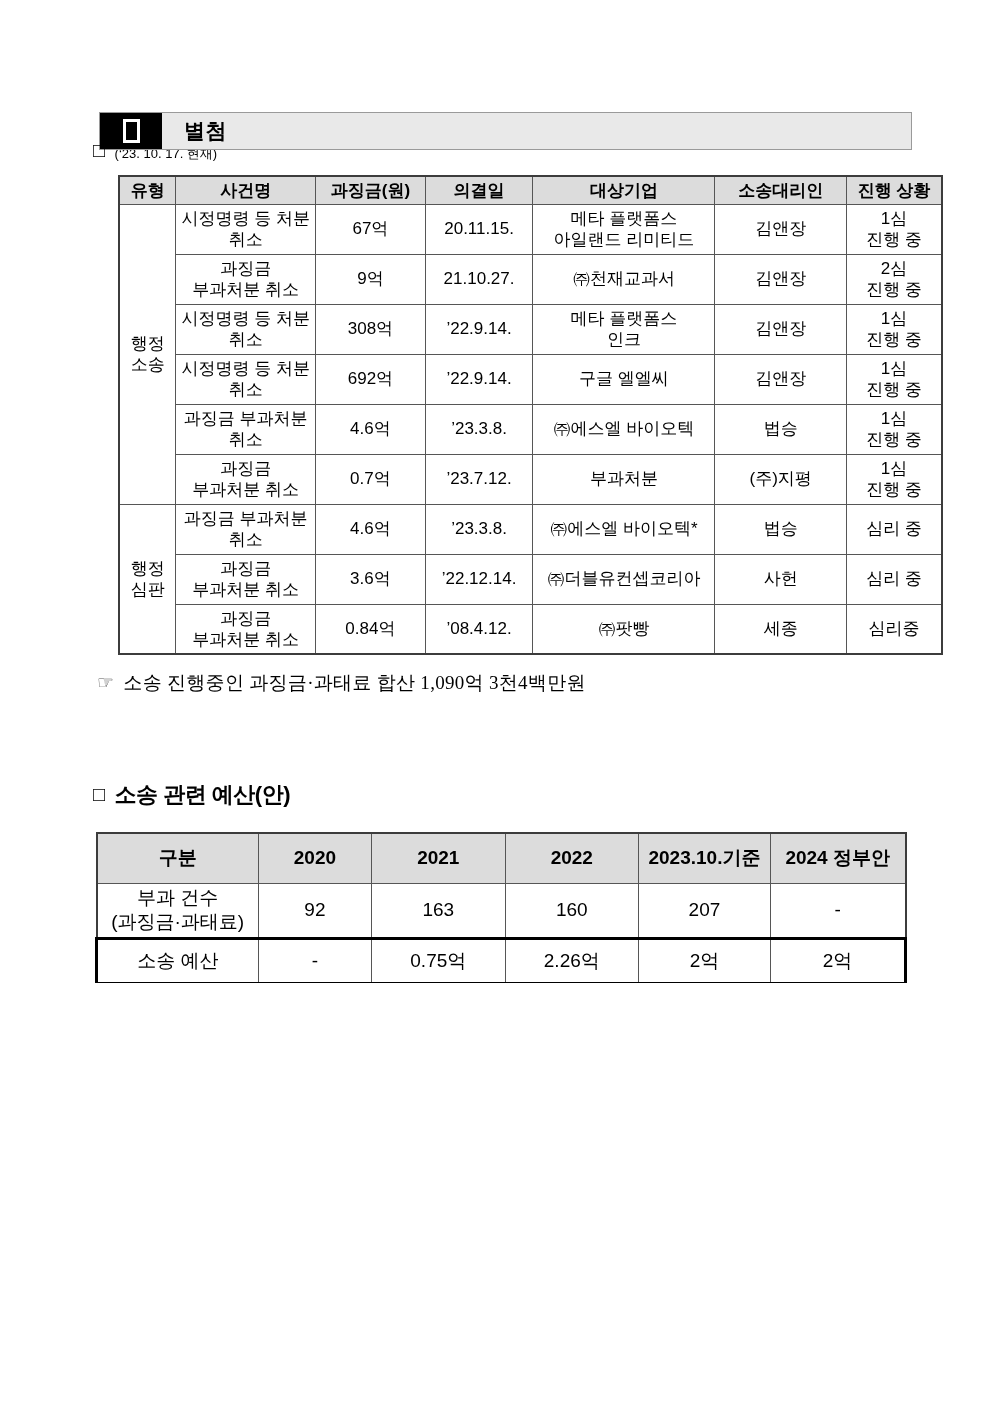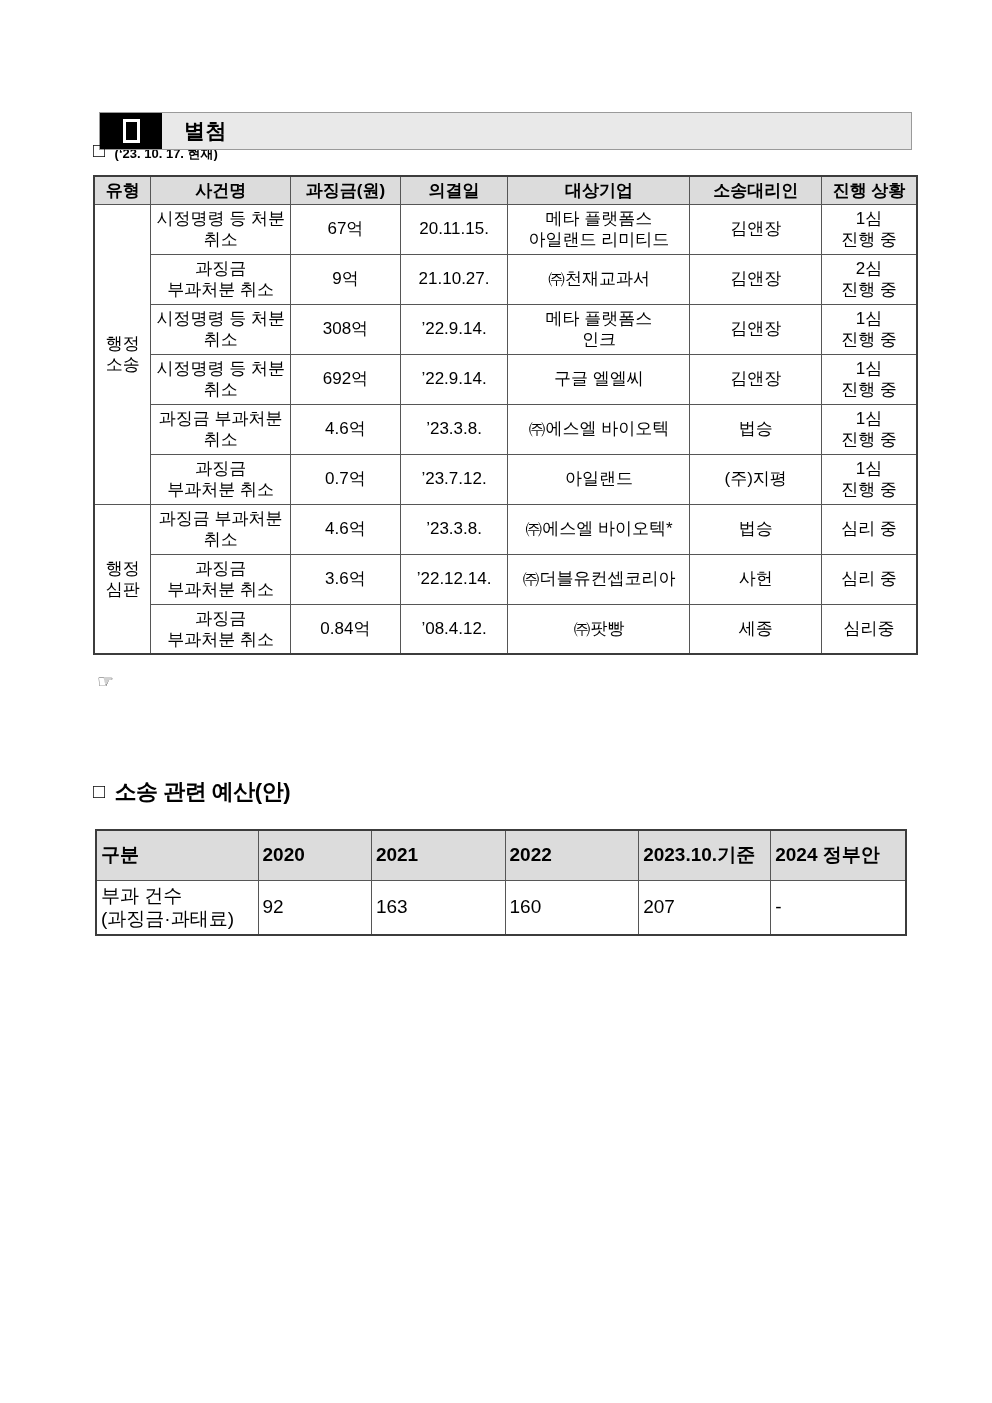--- a/index.html
+++ b/index.html
@@ -33,25 +33,25 @@
   }
   
   .sec-title {
     margin-left: 93px;
     font-size: 21px; font-weight: bold; letter-spacing: -0.5px;
     display: flex; align-items: baseline; gap: 10px;
     white-space: nowrap;
   }
   .sec-title.first { margin-top: 28px; }
   .sec-title .bullet { font-weight: normal; font-size: 20px; transform: translateY(-1px); }
-  .sec-title .suffix { font-size: 13px; font-weight: bold; letter-spacing: 0; }
+  .sec-title .suffix { font-size: 13px; font-weight: normal; letter-spacing: 0; }
   
   table { border-collapse: collapse; table-layout: fixed; }
   .t1 {
-    margin: 12px 0 0 93px;
+    margin: 12px 0 0 118px;
     width: 825px;
     font-size: 17px; text-align: center;
     border: 2px solid #3c3c3c;
   }
   .t1 th, .t1 td {
     border: 1px solid #565656;
     padding: 1px 2px;
     vertical-align: middle;
     white-space: pre-line;
     line-height: 1.25;
@@ -64,21 +64,21 @@
     margin: 15px 0 0 97px;
     font-family: "Liberation Serif", serif;
     font-size: 19px; letter-spacing: 0.3px;
     display: flex; align-items: baseline; gap: 9px;
   }
   .footnote .hand { color: #555; font-size: 19px; }
   
   .t2 {
     margin: 22px 0 0 95px;
     width: 812px;
-    font-size: 19px; text-align: left;
+    font-size: 19px; text-align: center;
     border: 2px solid #3c3c3c;
   }
   .t2 th, .t2 td {
     border: 1px solid #565656;
     padding: 2px 4px;
     vertical-align: middle;
     white-space: pre-line;
     line-height: 1.25;
     word-break: break-all;
   }
@@ -187,21 +187,21 @@
         <td>㈜에스엘 바이오텍</td>
         <td>법승</td>
         <td>1심
 진행 중</td>
       </tr>
       <tr>
         <td>과징금
 부과처분 취소</td>
         <td>0.7억</td>
         <td>’23.7.12.</td>
-        <td>아일랜드</td>
+        <td>부과처분</td>
         <td>(주)지평</td>
         <td>1심
 진행 중</td>
       </tr>
       <tr>
         <td rowspan="3">행정
 심판</td>
         <td>과징금 부과처분
 취소</td>
         <td>4.6억</td>
@@ -226,20 +226,21 @@
         <td>’08.4.12.</td>
         <td>㈜팟빵</td>
         <td>세종</td>
         <td>심리중</td>
       </tr>
     </tbody>
   </table>
 
   <div class="footnote">
     <span class="hand">☞</span>
+    <span>소송 진행중인 과징금·과태료 합산 1,090억 3천4백만원</span>
   </div>
 
   <div class="sec-title" style="margin-top:84px; font-size:22px;">
     <span class="bullet">□</span>
     <span>소송 관련 예산(안)</span>
   </div>
 
   <table class="t2">
     <colgroup>
       <col style="width:20%">
@@ -262,18 +263,26 @@
     <tbody>
       <tr class="r0">
         <td>부과 건수
 (과징금·과태료)</td>
         <td>92</td>
         <td>163</td>
         <td>160</td>
         <td>207</td>
         <td>-</td>
       </tr>
+      <tr class="hl">
+        <td>소송 예산</td>
+        <td>-</td>
+        <td>0.75억</td>
+        <td>2.26억</td>
+        <td>2억</td>
+        <td>2억</td>
+      </tr>
     </tbody>
   </table>
 
   <div class="pagenum">- 2 -</div>
 
 </div>
 
 </body></html>

